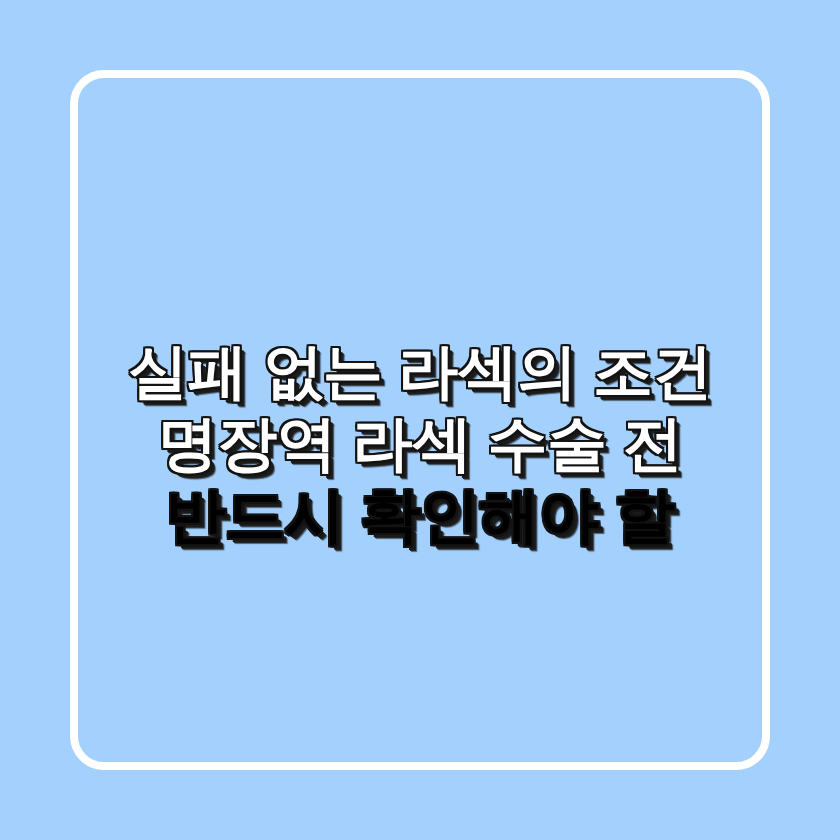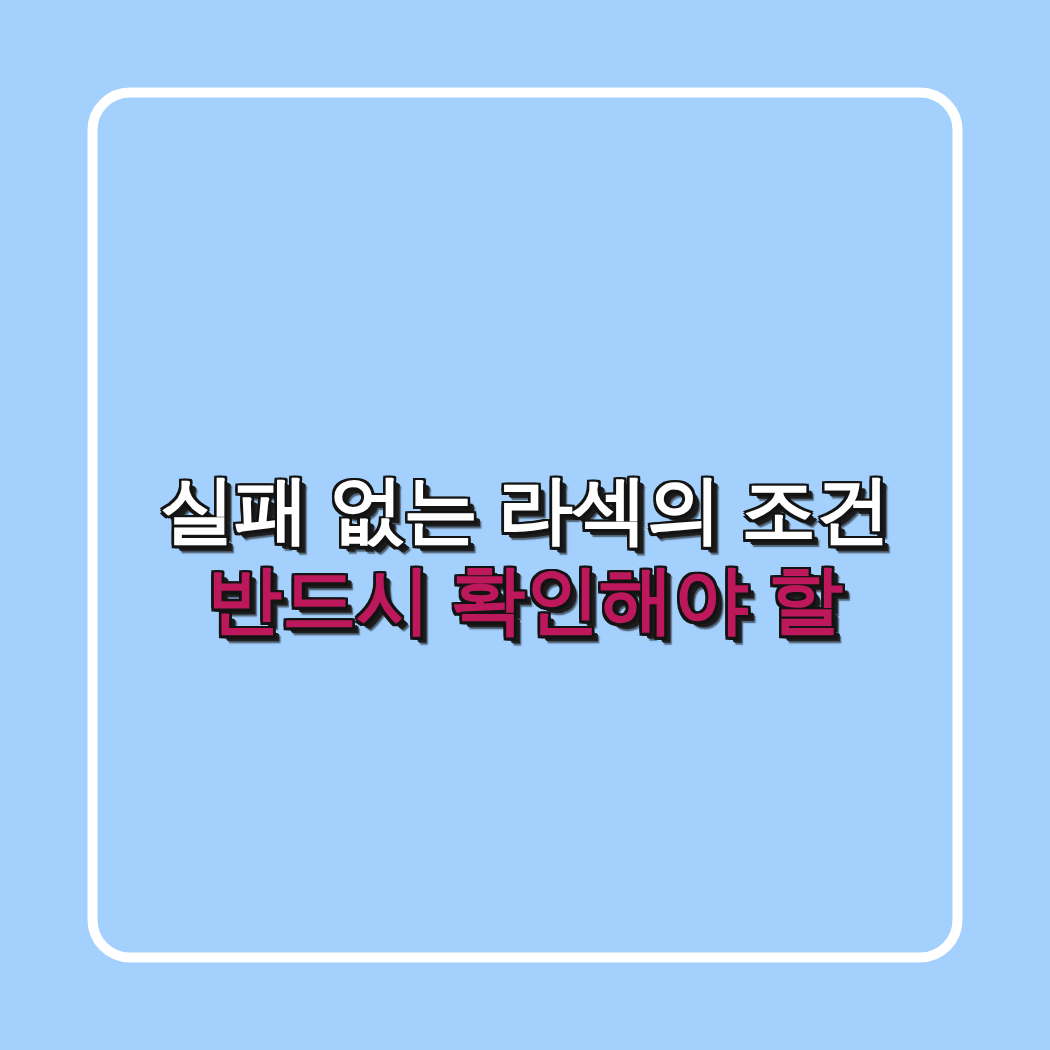--- a/index.html
+++ b/index.html
@@ -81,16 +81,17 @@
 </style>
 </head>
 <body>
 
 <div id="thumbnail-canvas" style="background: rgb(163, 208, 252);">
 
   <div id="decor-frame" style="border-color: rgb(255, 255, 255);"></div>
 
   <div id="title-block">
     <span class="title-line" style="color: rgb(255, 255, 255);">실패 없는 라섹의 조건</span>
-    <span class="title-line" style="color: #be185d;">반드시 확인해야 할</span>
+    <span class="title-line" style="color: rgb(255, 255, 255);">명장역 라섹 수술 전</span>
+    <span class="title-line" style="color: #000000;">반드시 확인해야 할</span>
   </div>
 
 </div>
 
 </body></html>

